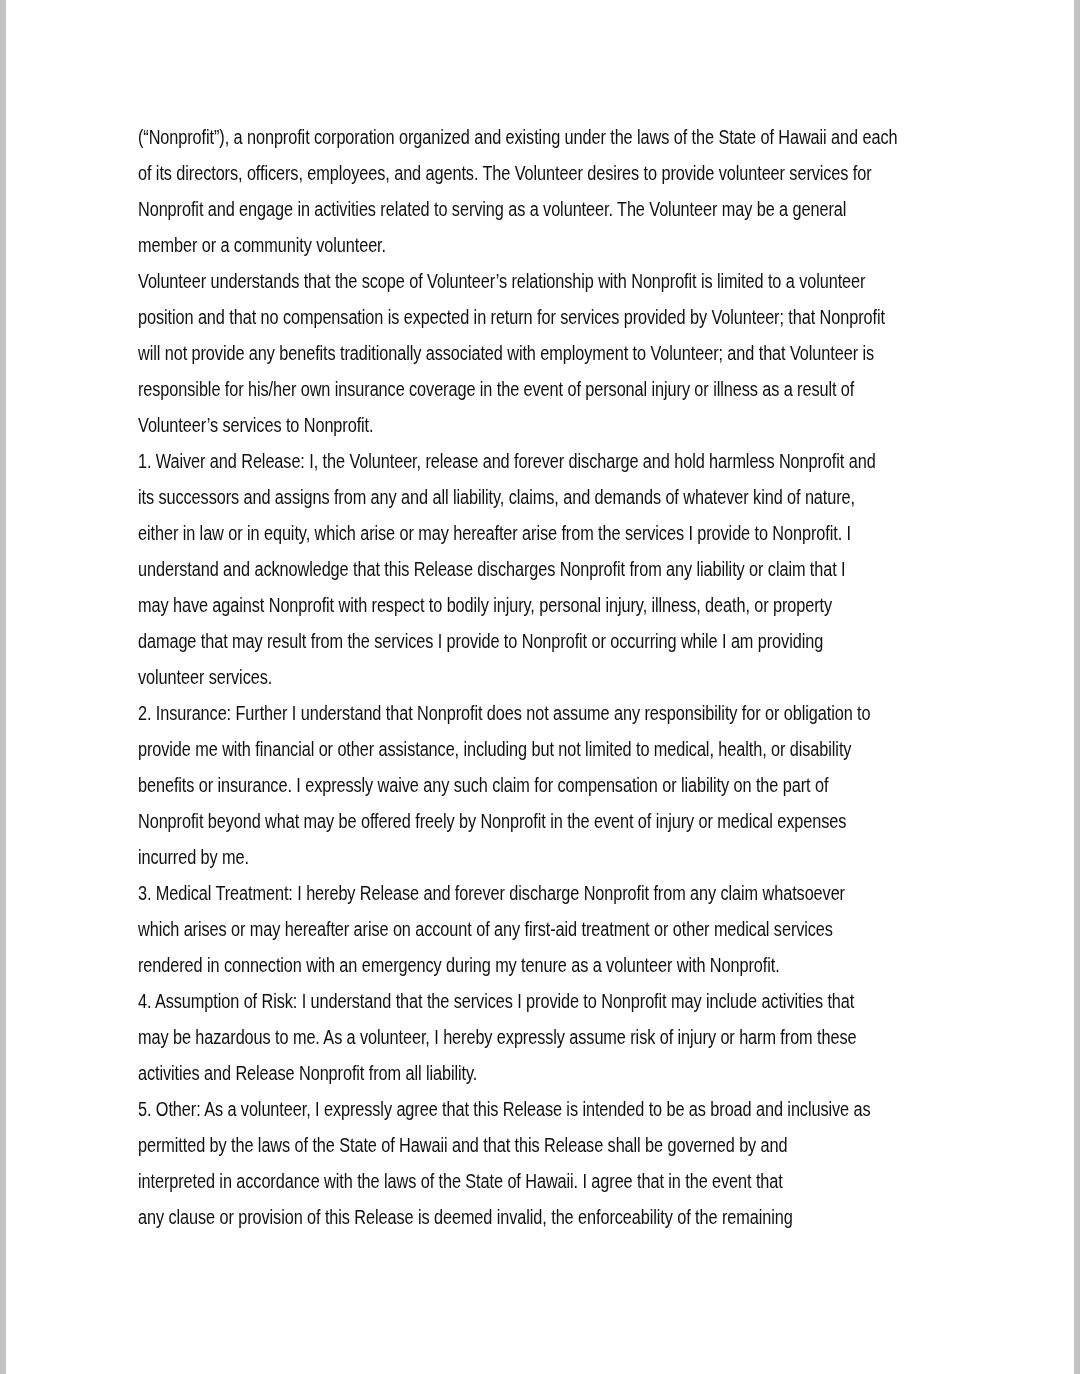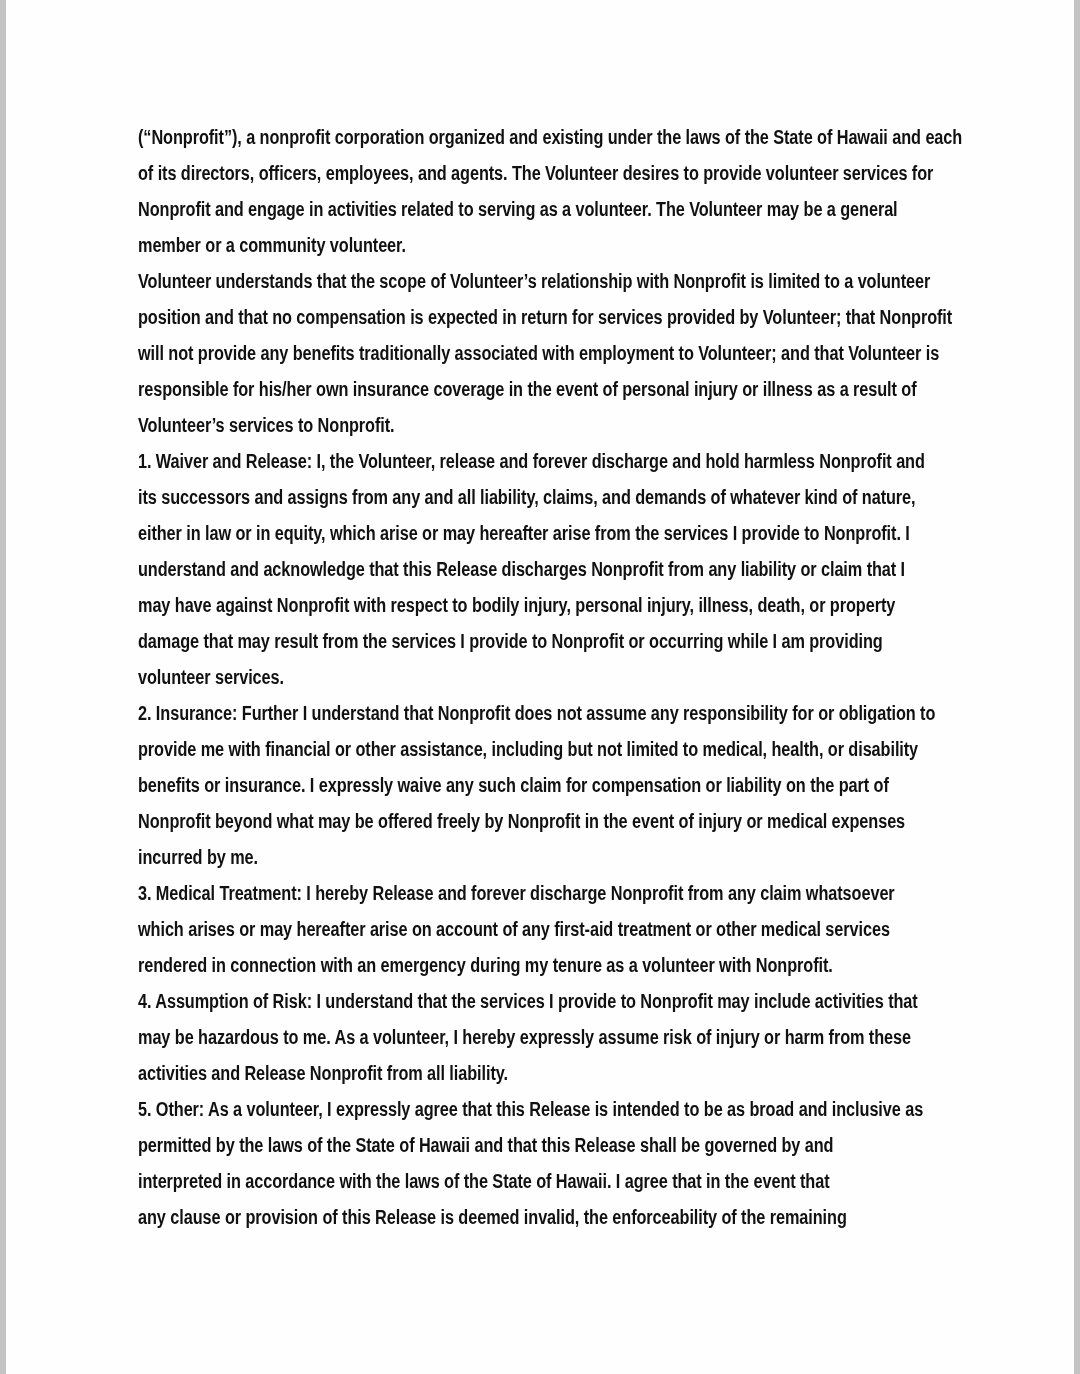--- a/index.html
+++ b/index.html
@@ -16,21 +16,20 @@
     .page-frame {
       position: absolute;
       left: 0;
       top: 0;
       width: 1080px;
       height: 1374px;
       box-sizing: border-box;
       border-left: 6px solid #c3c3c3;
       border-right: 6px solid #c3c3c3;
       background: #fefefe;
-      font-weight: bold;
     }
     .doc-body {
       position: absolute;
       left: 132px;
       top: 124px;
       width: 900px;
     }
     .line {
       display: block;
       height: 36px;

